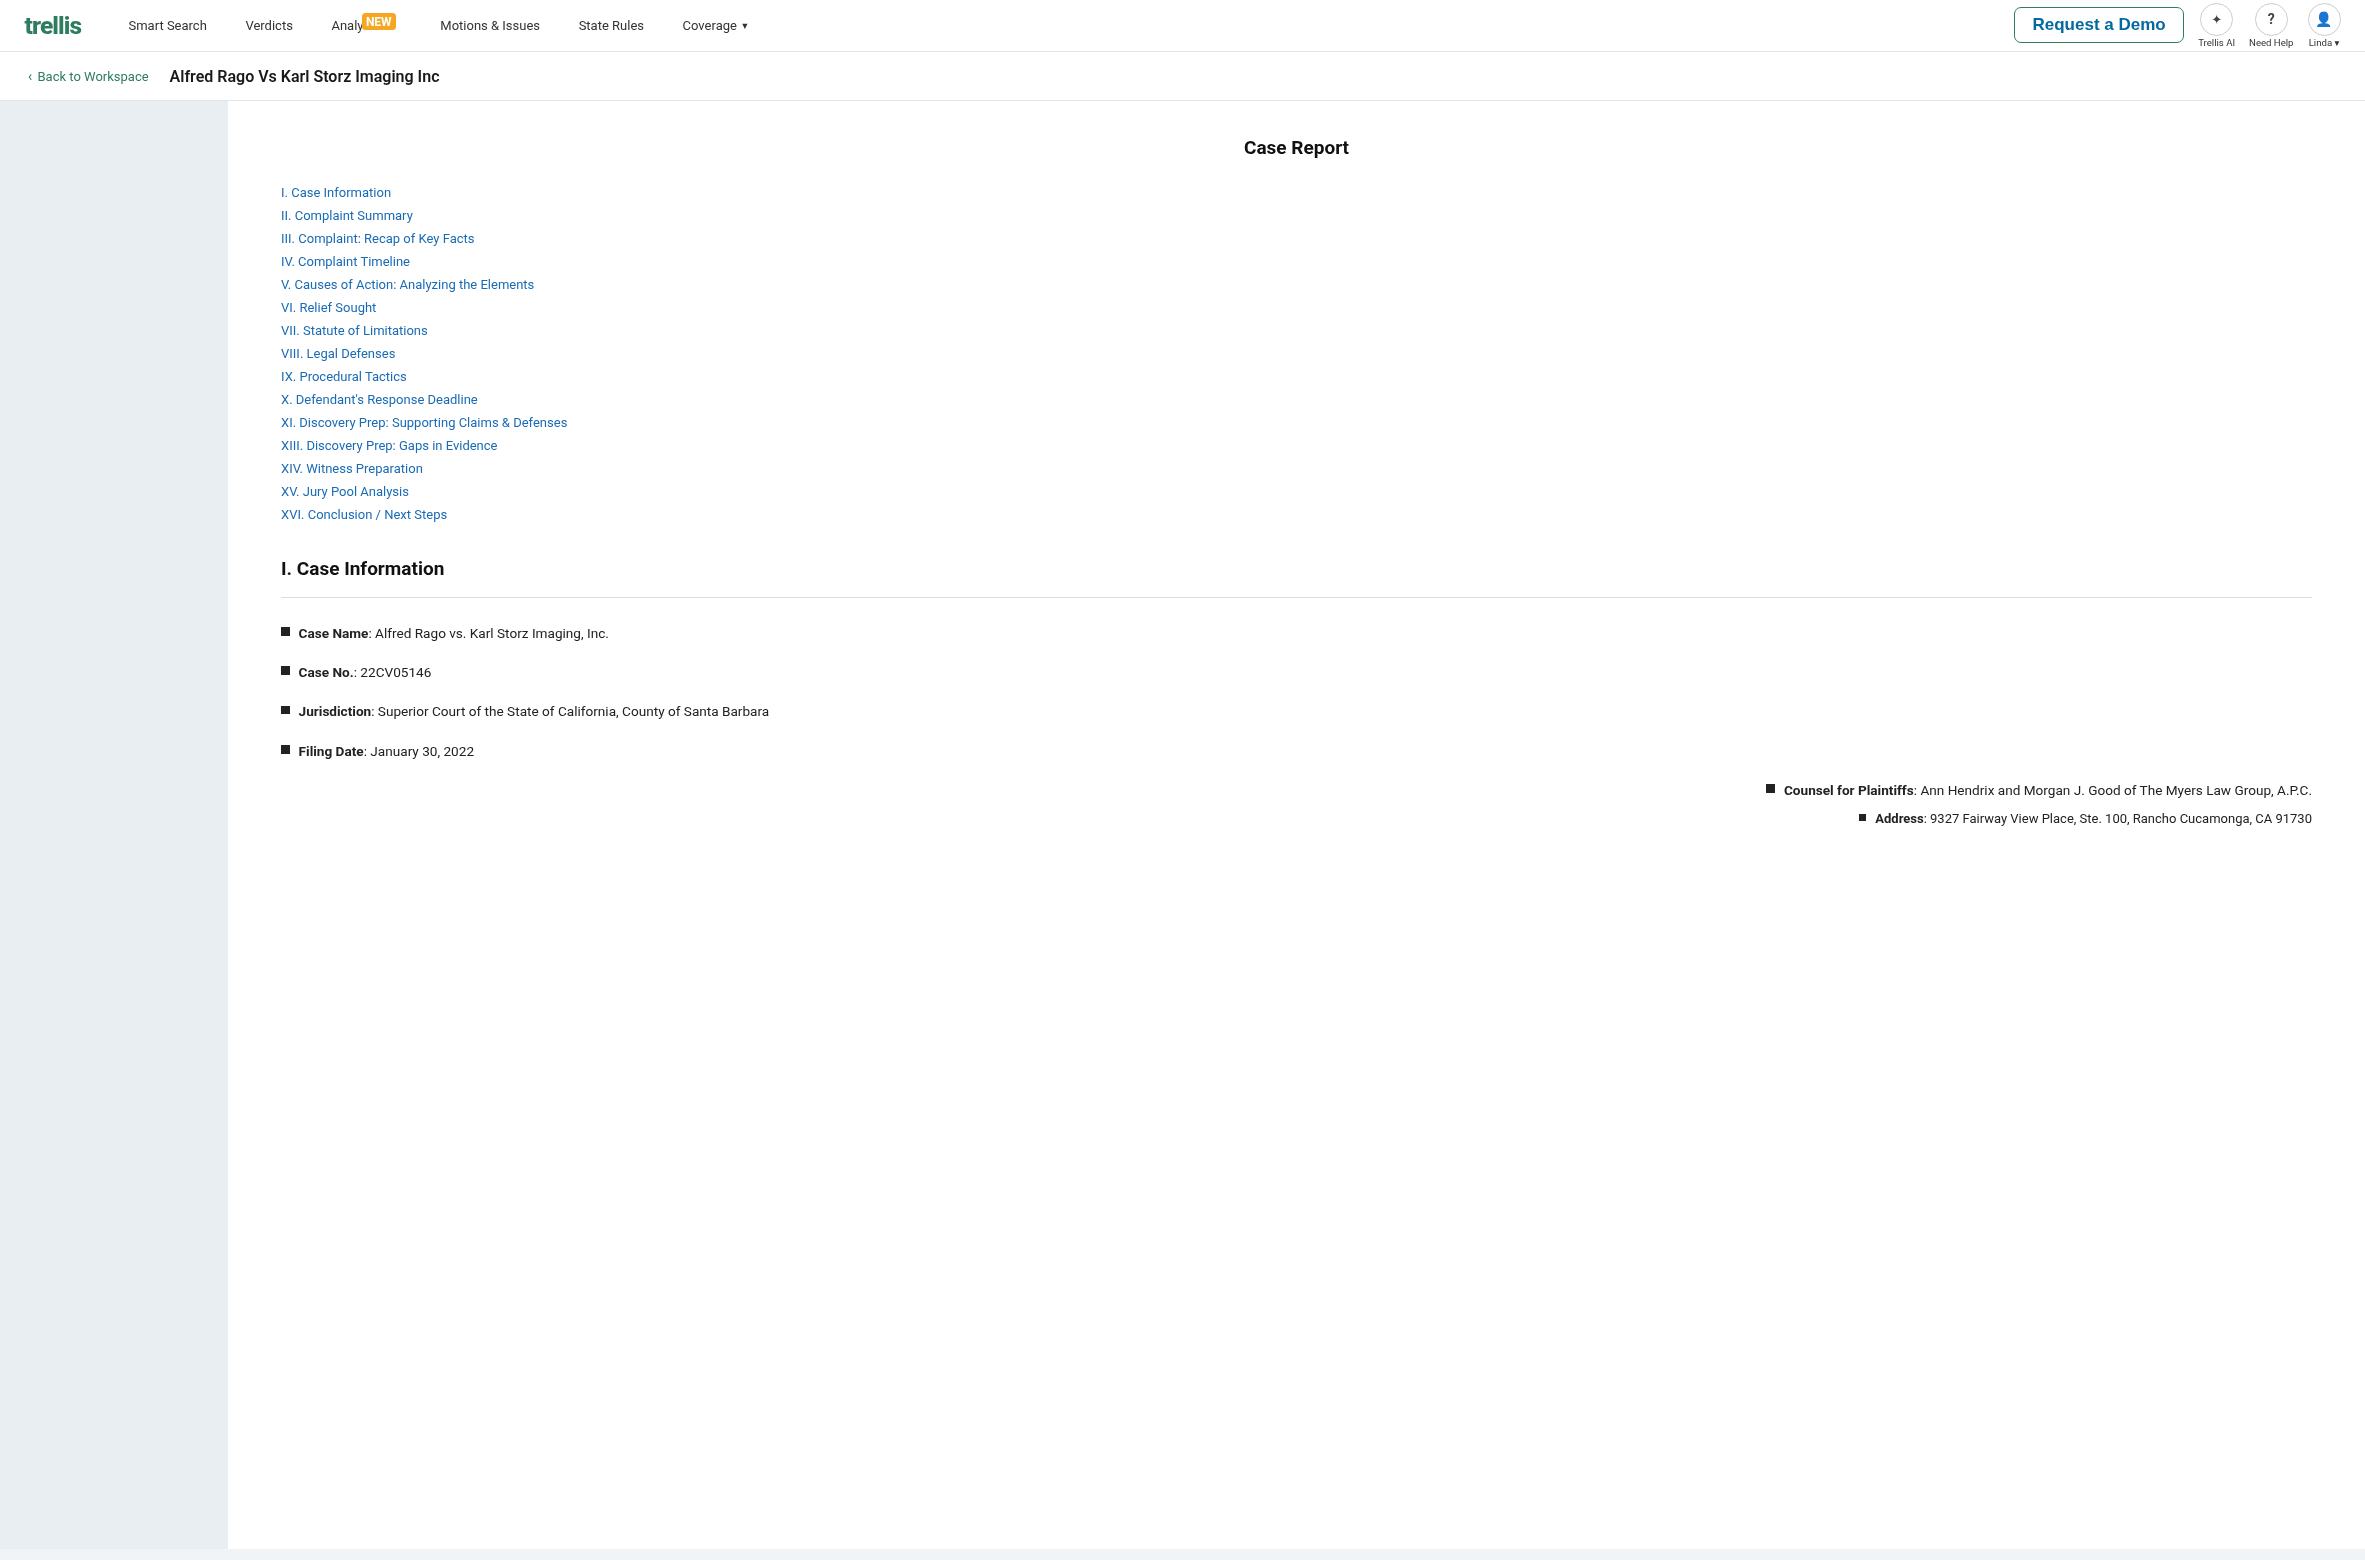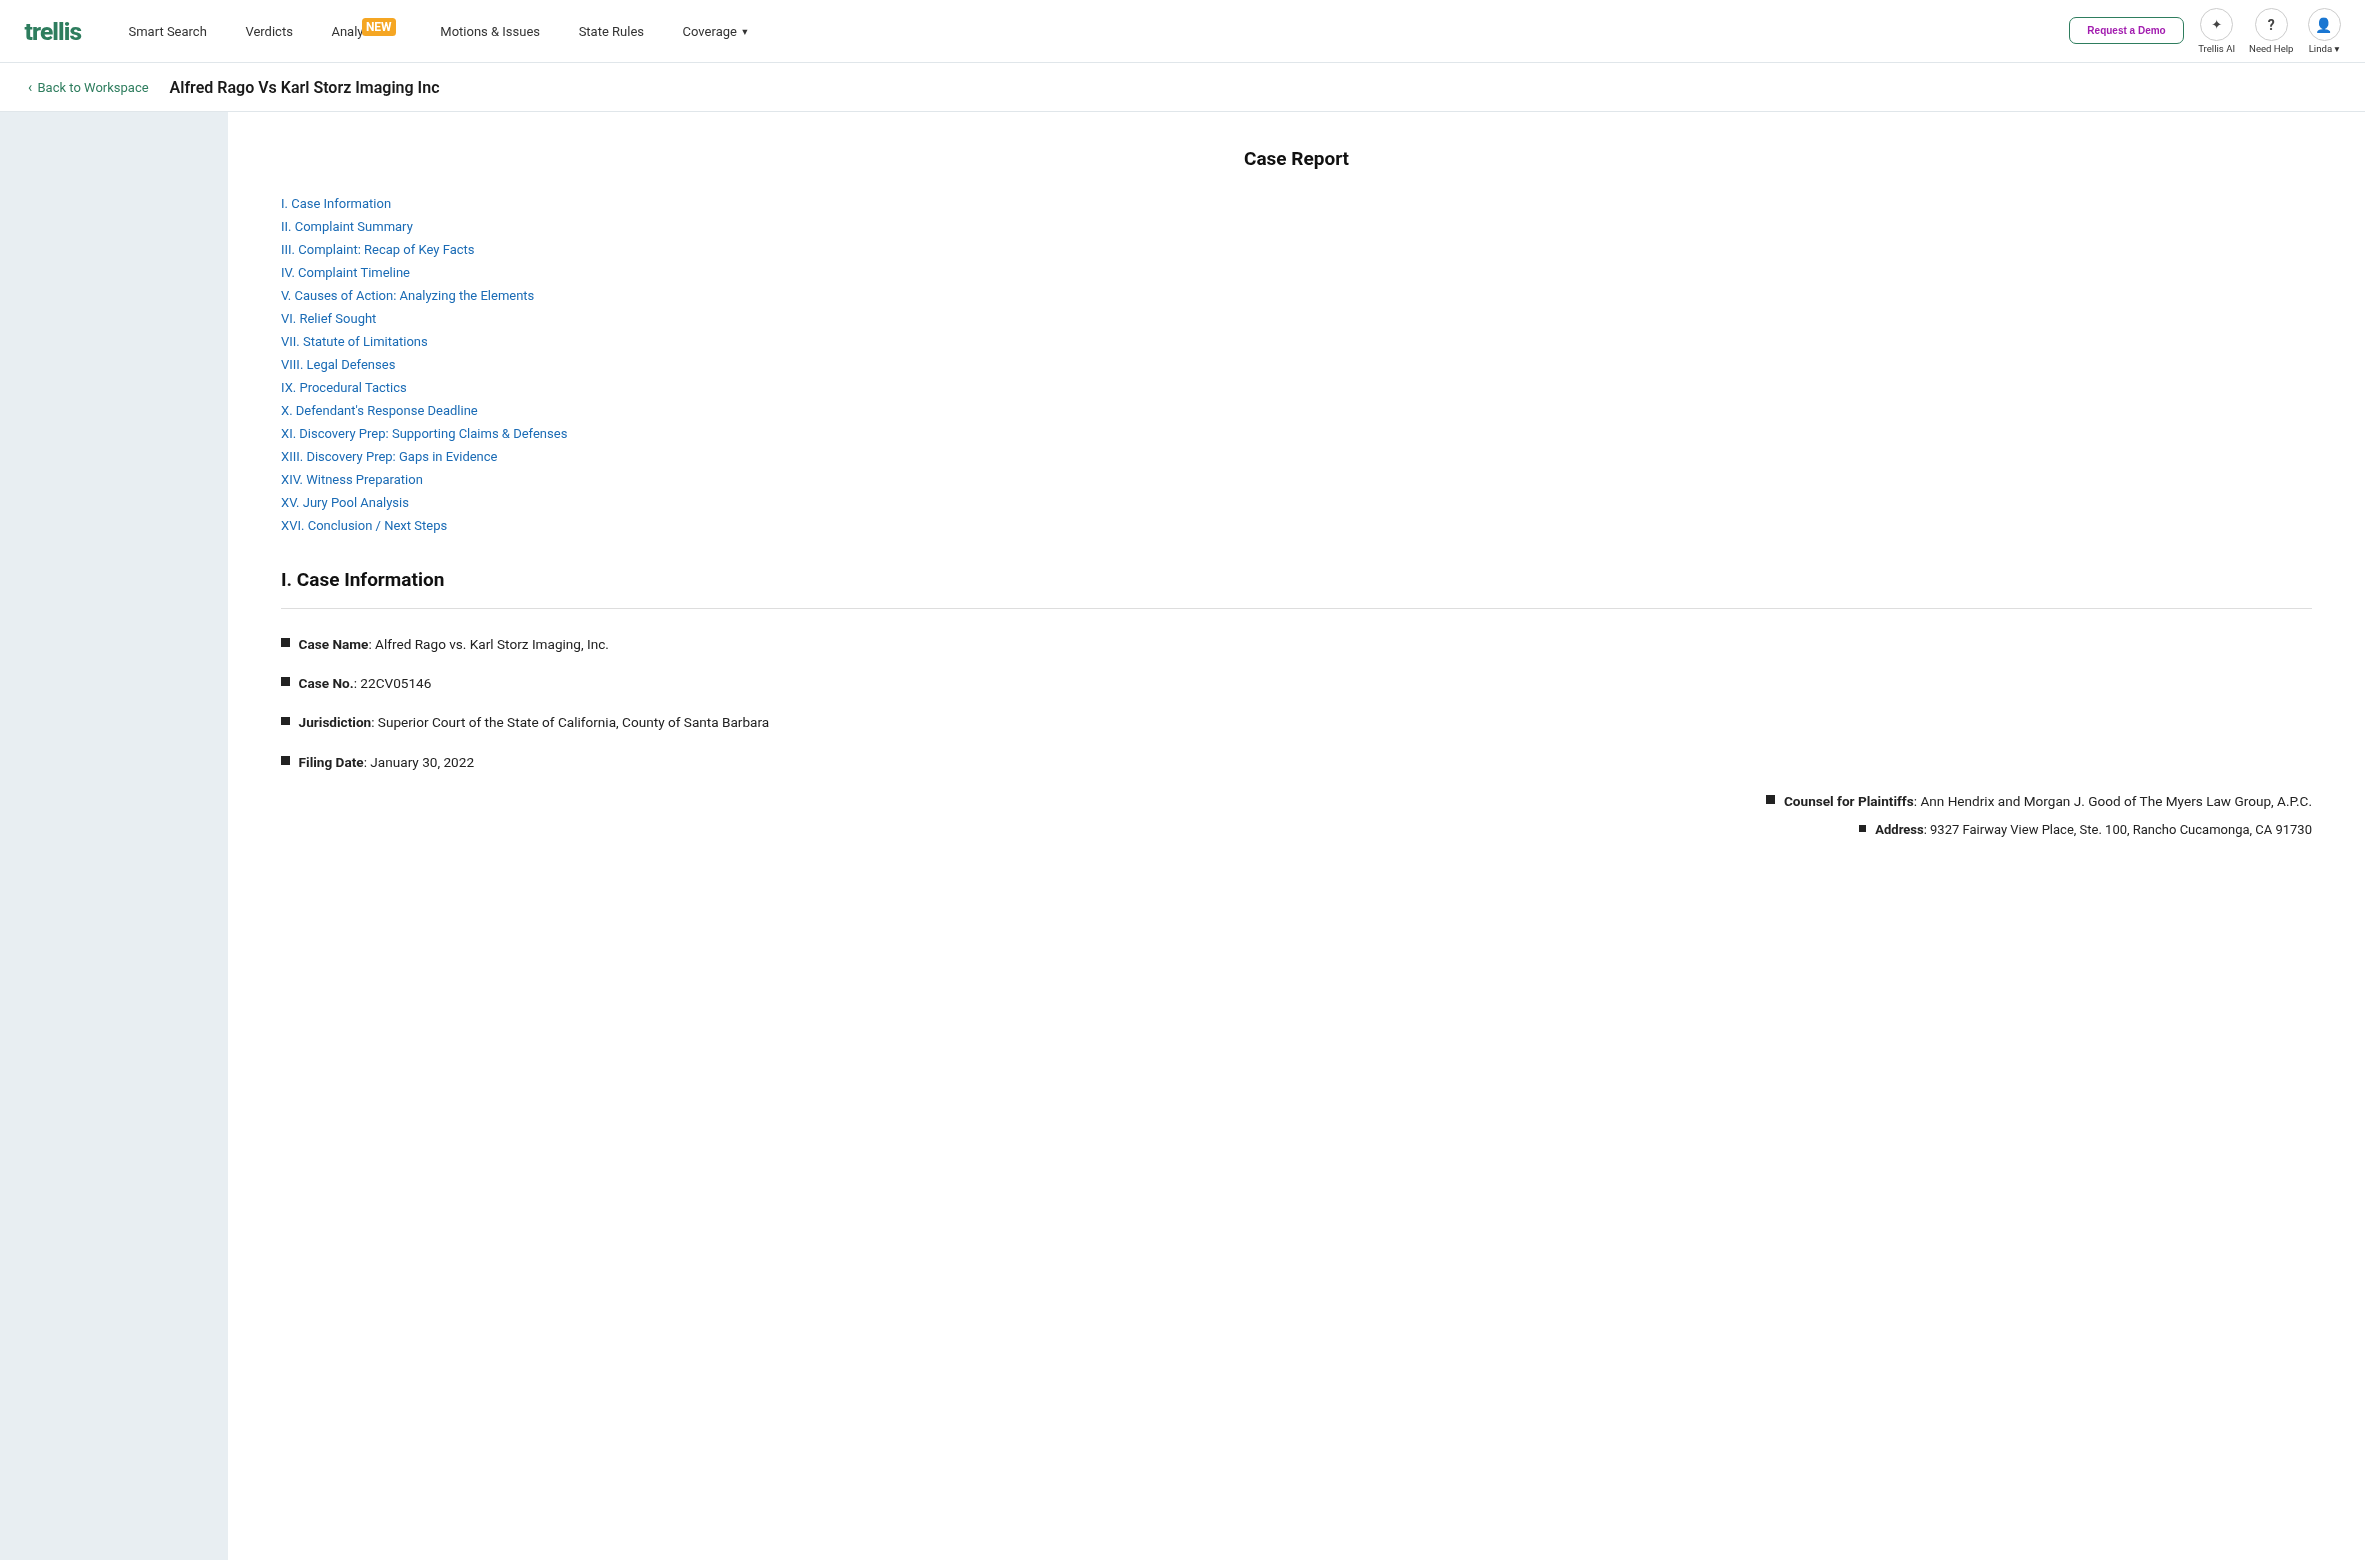--- a/index.html
+++ b/index.html
@@ -5,21 +5,21 @@
     * { box-sizing: border-box; margin: 0; padding: 0; }
     body { font-family: -apple-system, BlinkMacSystemFont, 'Segoe UI', Roboto, sans-serif; background: #f0f4f7; color: #222; font-size: 14px; }
 
     
     .navbar {
       background: #fff;
       border-bottom: 0.9px solid #e0e6ea;
       display: flex;
       align-items: center;
       padding: 0 24.5px;
-      height: 63px;
+      height: 52px;
       position: sticky;
       top: 0;
       z-index: 100;
     }
     .navbar-logo {
       font-size: 24.5px;
       font-weight: 800;
       color: #1a4a3a;
       margin-right: 35px;
       letter-spacing: -0.9px;
@@ -55,25 +55,25 @@
       top: 1.8px;
       right: 18px;
     }
     .nav-right {
       display: flex;
       align-items: center;
       gap: 14px;
     }
     .request-demo-btn {
       border: 1.3px solid #2e7d5e;
-      color: #a21caf;
+      color: #0369a1;
       background: #fff;
       padding: 7px 17.5px;
       border-radius: 7px;
-      font-size: 10px;
+      font-size: 17px;
       font-weight: 600;
       cursor: pointer;
     }
     .nav-icon-btn {
       display: flex;
       flex-direction: column;
       align-items: center;
       gap: 1.8px;
       cursor: pointer;
       color: #333;

